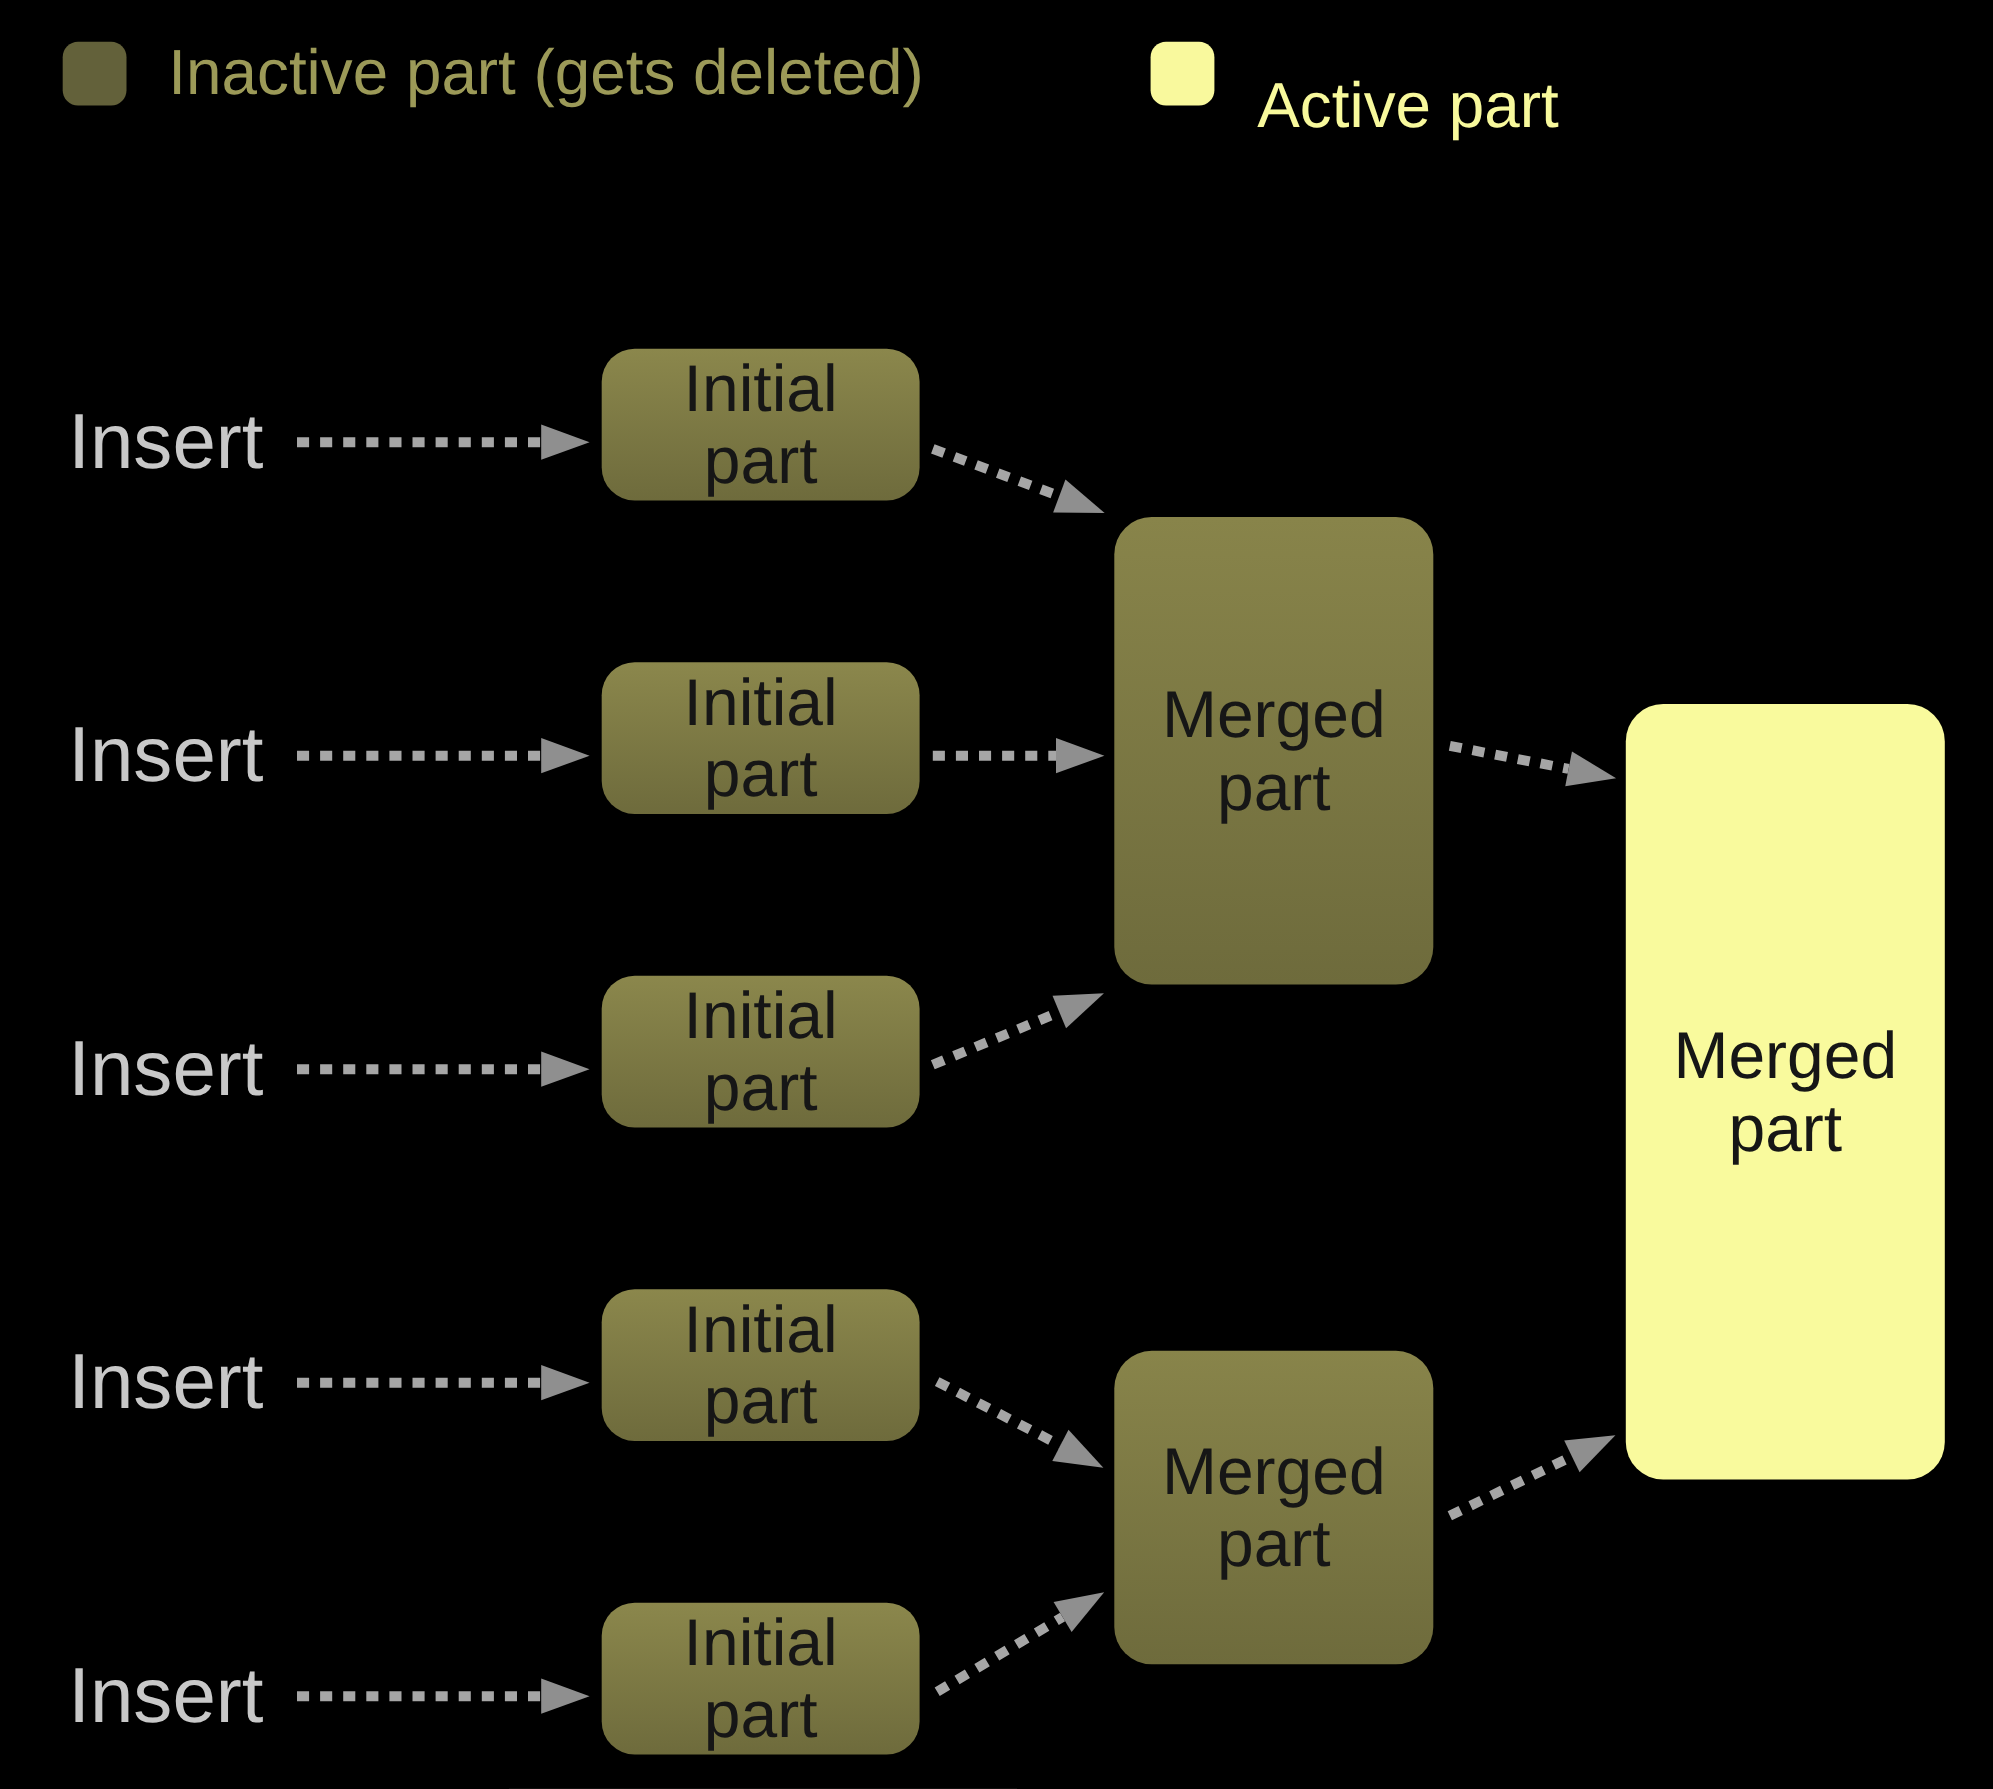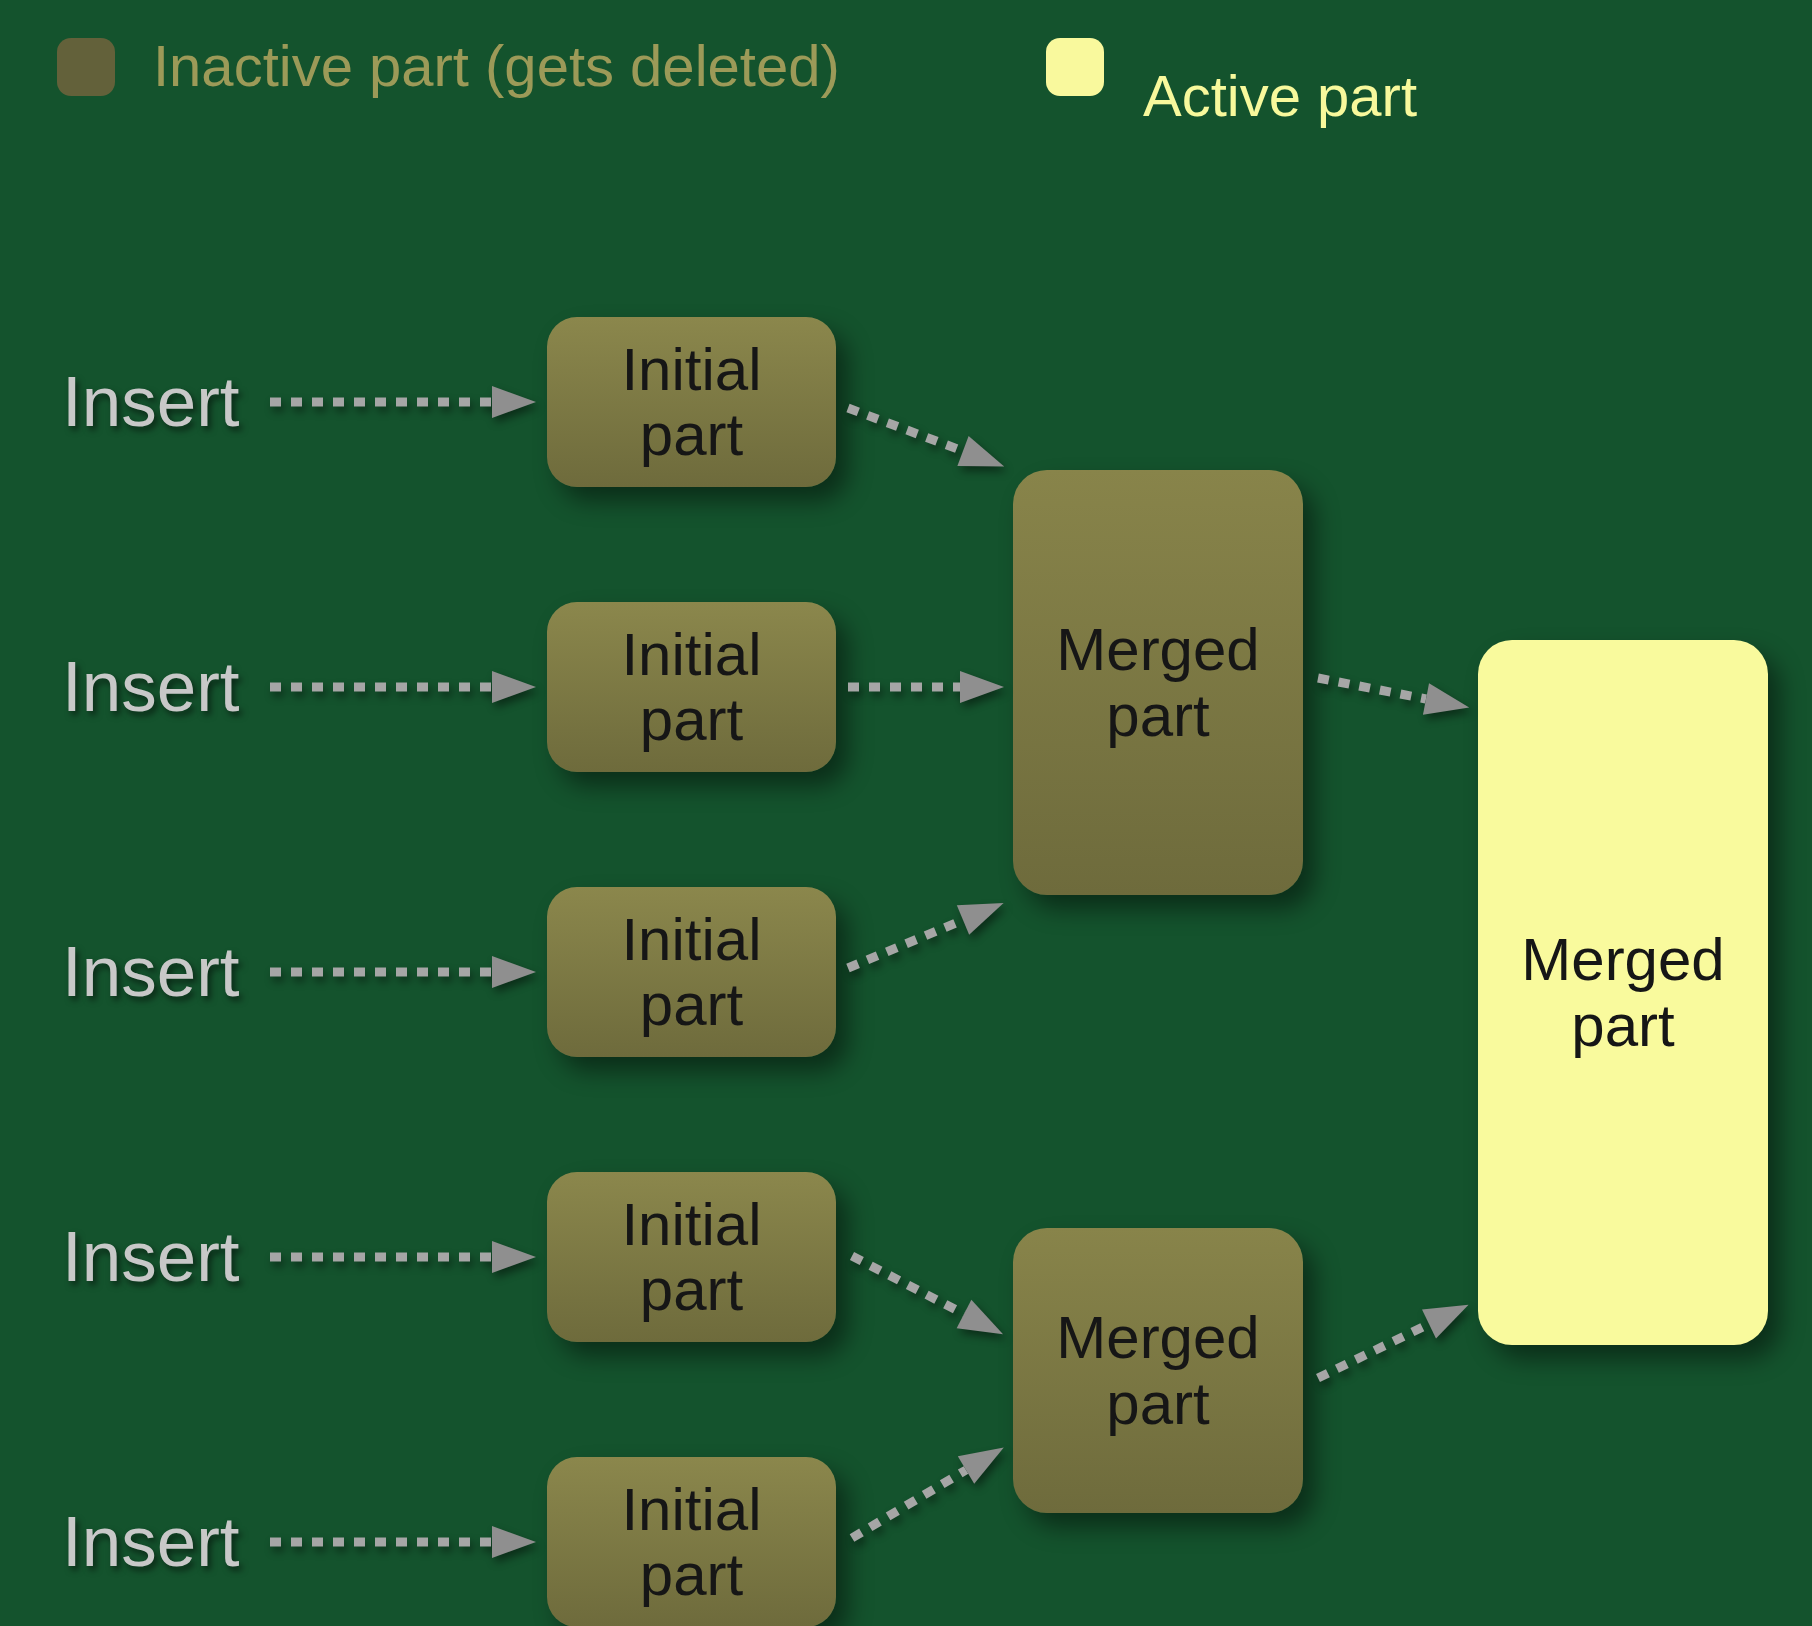--- a/index.html
+++ b/index.html
@@ -5,21 +5,21 @@
   html, body {
     margin: 0;
     padding: 0;
     background: #1d1d1c;
     font-family: "Liberation Sans", "DejaVu Sans", sans-serif;
   }
   .canvas {
     position: relative;
     width: 1812px;
     height: 1626px;
-    background: #14532d;
+    background: #000000;
     overflow: hidden;
   }
   
   .swatch {
     position: absolute;
     width: 58px;
     height: 58px;
     border-radius: 14px;
   }
   .swatch.inactive { background: #63613a; }
@@ -54,21 +54,21 @@
     color: #161616;
     font-size: 60px;
     line-height: 1.09;
     text-align: center;
     box-shadow: 12px 14px 24px rgba(0,0,0,0.45);
   }
   .box .label { display: block; }
   .box.initial {
     left: 547px;
     width: 289px;
-    height: 170px;
+    height: 138px;
     border-radius: 30px;
     background: linear-gradient(180deg, #8b874c 0%, #6e6b3c 100%);
   }
   .box.initial .label { width: 200px; }
   .box.merged {
     left: 1013px;
     width: 290px;
     border-radius: 34px;
     background: linear-gradient(180deg, #88844a 0%, #6e6b3c 100%);
   }

